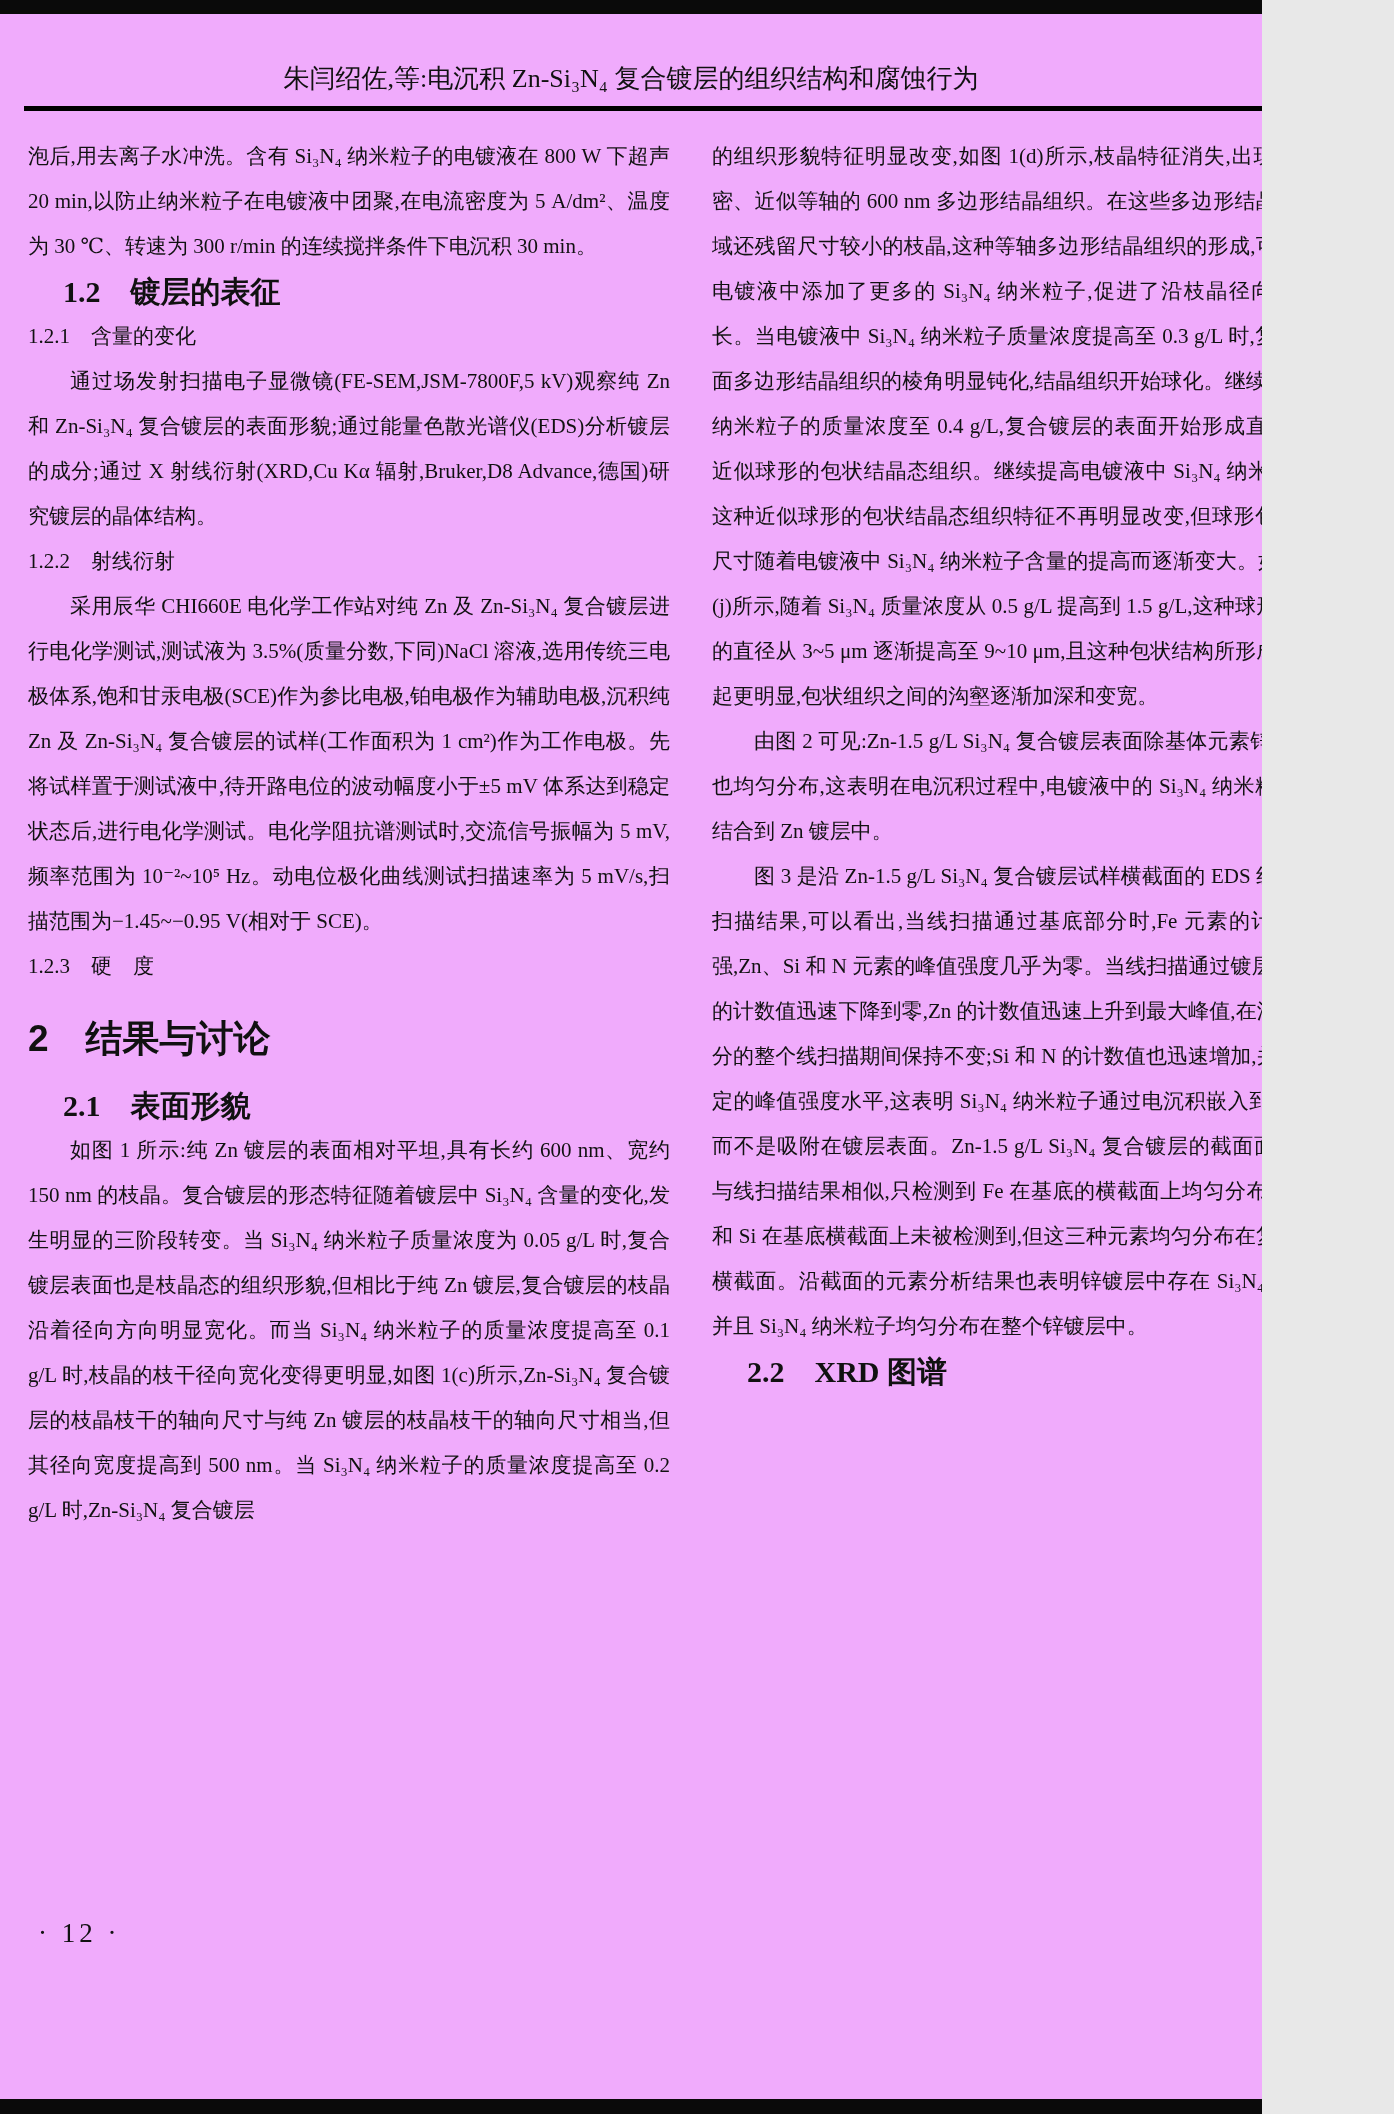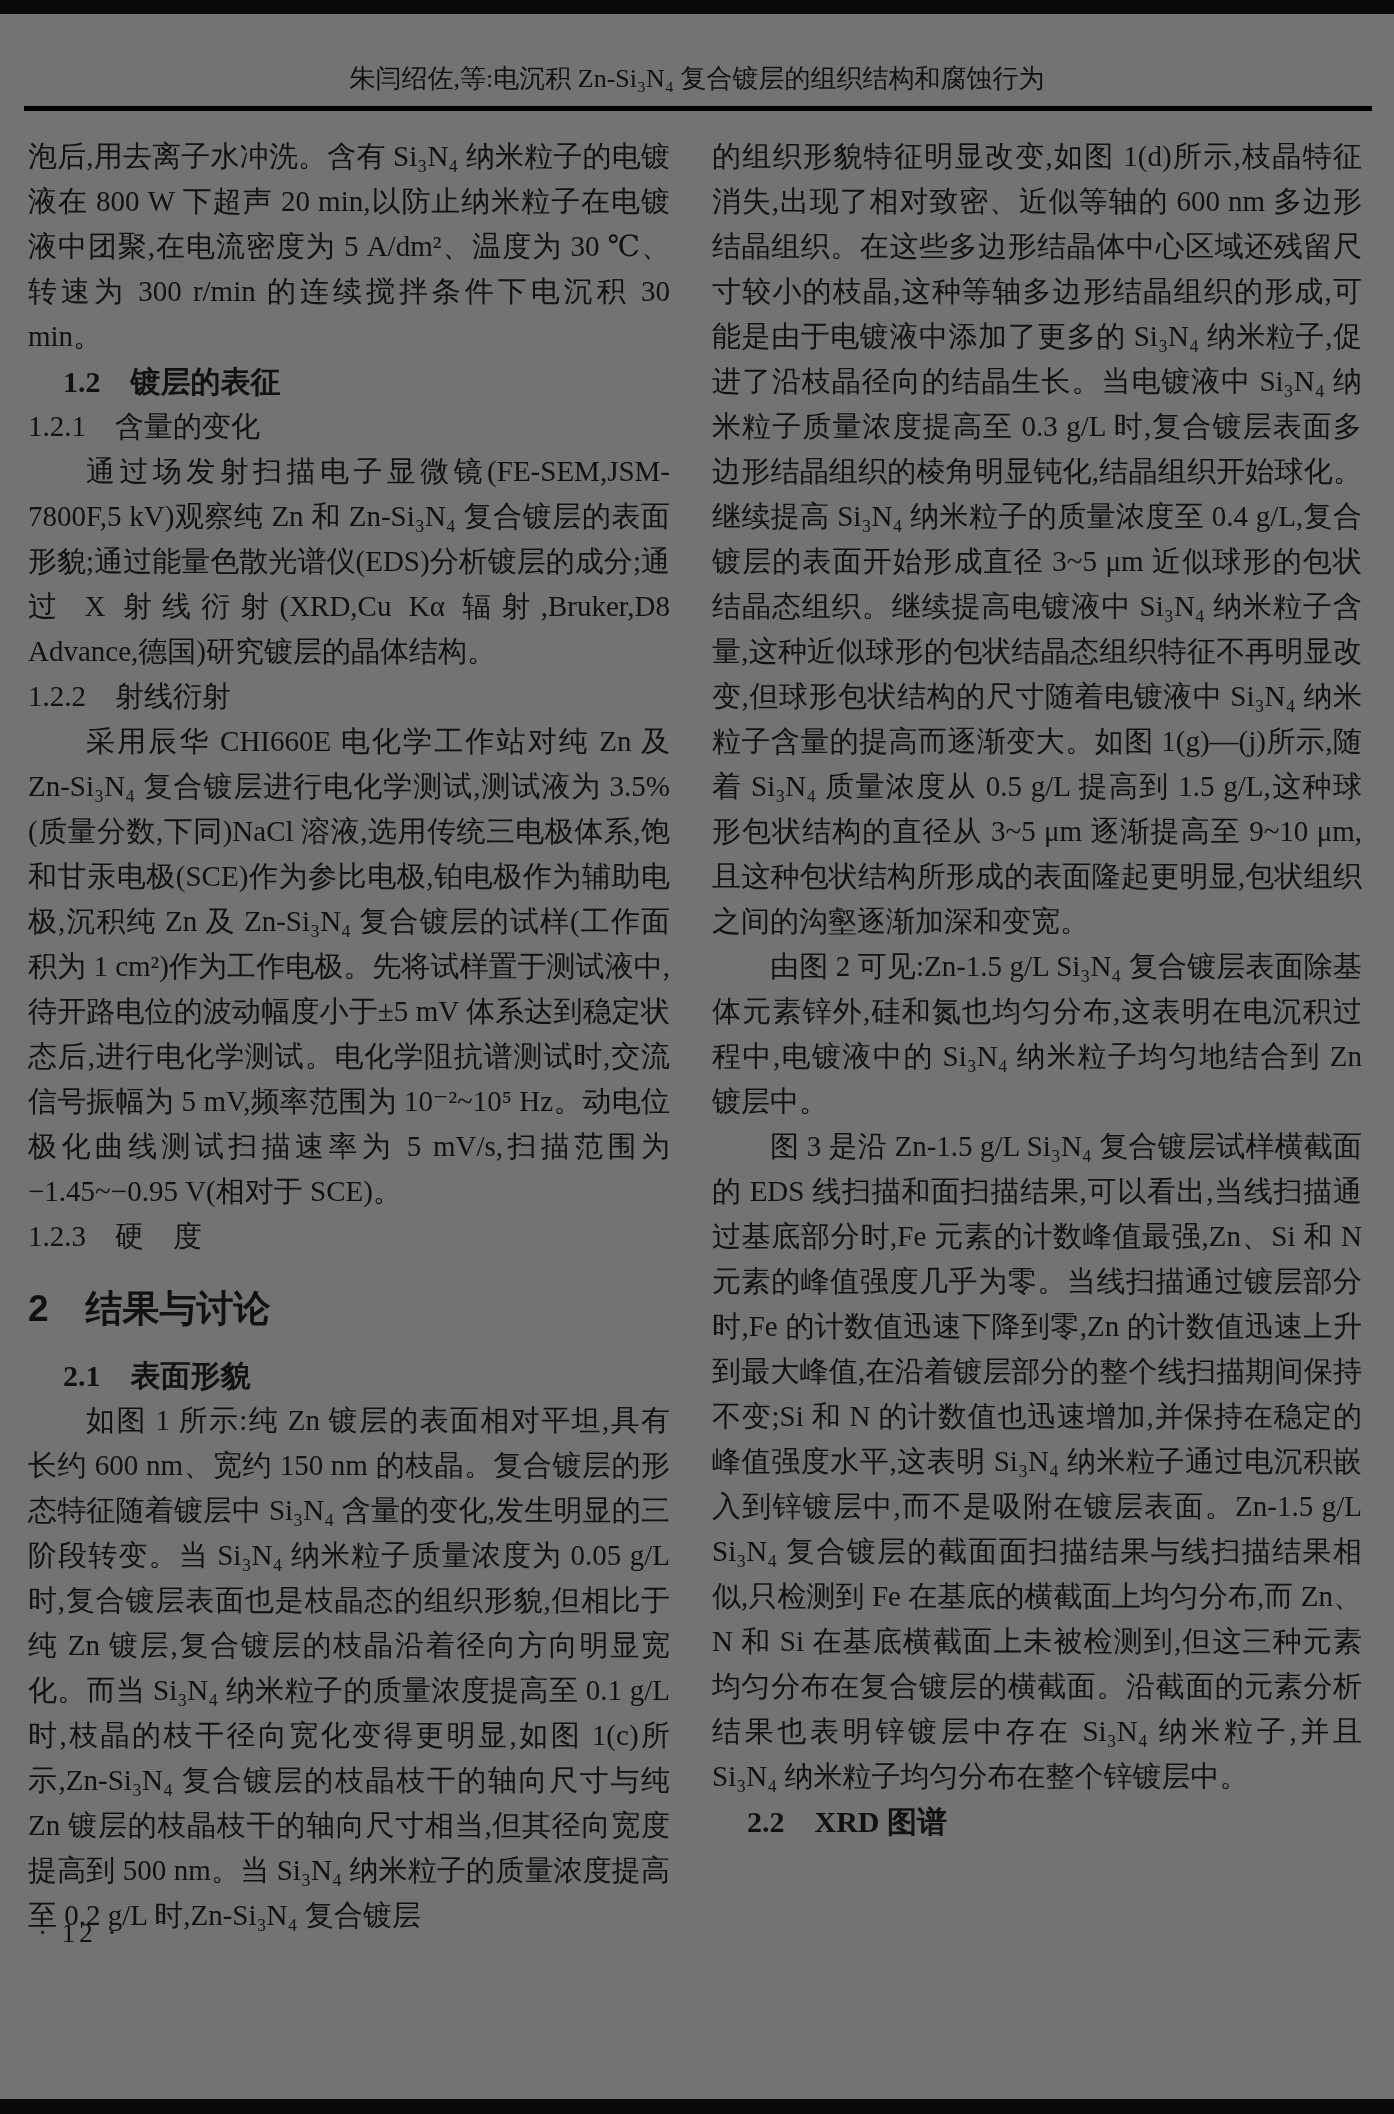--- a/index.html
+++ b/index.html
@@ -3,22 +3,22 @@
 <meta charset="utf-8">
 <style>
   html, body { margin: 0; padding: 0; }
   body {
     width: 1394px; height: 2114px;
     background: #e8e8e8;
     font-family: "Liberation Serif", "DejaVu Serif", serif;
   }
   .page {
     position: relative;
-    width: 1394px; height: 2114px;
-    background: #737373;
+    width: 1262px; height: 2114px;
+    background: #f0abfc;
     color: #111;
     overflow: hidden;
   }
   .scan-bar-top {
     position: absolute; top: 0; left: 0;
     width: 100%; height: 14px; background: #0a0a0a;
   }
   .scan-bar-bottom {
     position: absolute; bottom: 0; left: 0;
     width: 100%; height: 15px; background: #0a0a0a;
@@ -36,21 +36,21 @@
     width: 1348px; height: 5px; background: #000;
   }
   .column {
     position: absolute; top: 134px;
   }
   .col-left  { left: 28px;  width: 642px; }
   .col-right { left: 712px; width: 650px; }
 
   .para, .section-heading, .subsection-heading {
     margin: 0;
-    font-size: 29px;
+    font-size: 21px;
     line-height: 45px;
   }
   .para {
     text-align: justify;
     overflow-wrap: break-word;
   }
   .para.indent { text-indent: 2em; }
   .section-heading {
     font-weight: bold;
     font-size: 30px;

